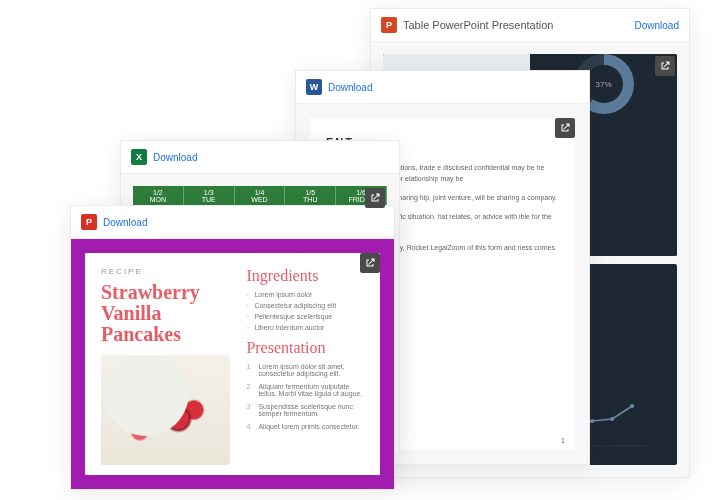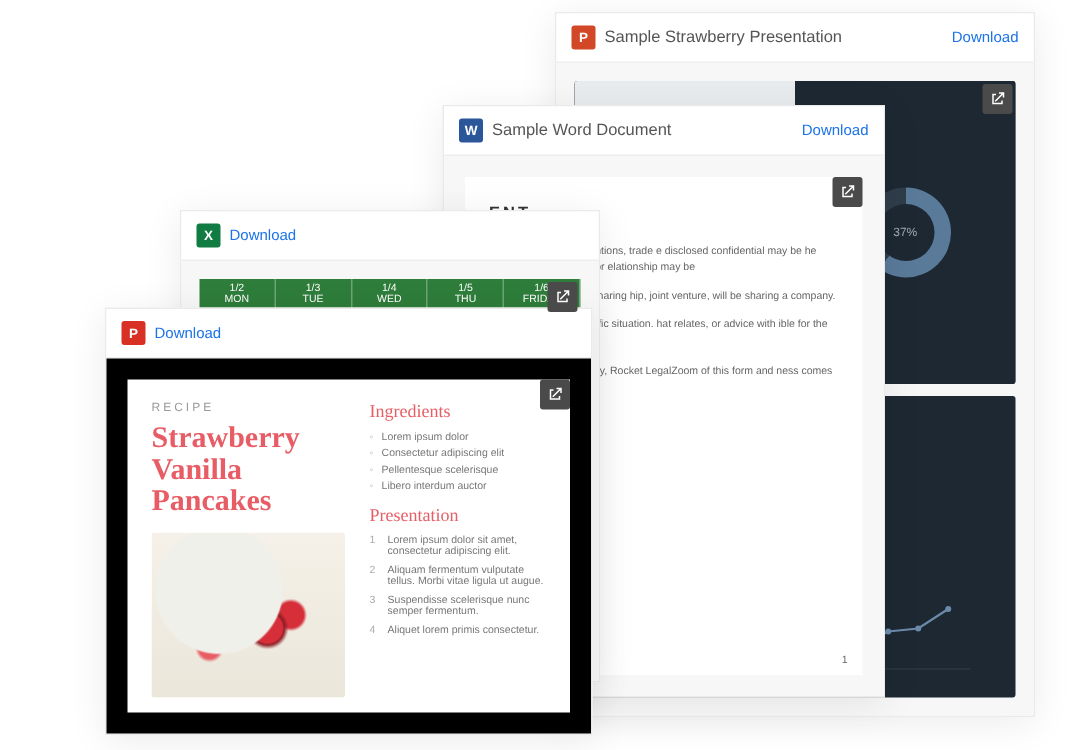--- a/index.html
+++ b/index.html
@@ -17,21 +17,21 @@
   .open-ext { position: absolute; top: 14px; right: 14px; width: 20px; height: 20px; background: #4a4a4a; border-radius: 2px; display: flex; align-items: center; justify-content: center; cursor: pointer; z-index: 5; }
   .open-ext svg { width: 12px; height: 12px; fill: #fff; }
 
   
   .ppt-card { right: 30px; top: 8px; width: 320px; height: 470px; }
   .ppt-body { height: calc(100% - 33px); display: flex; flex-direction: column; gap: 8px; }
   .ppt-slide { background: #1d2833; flex: 1; border-radius: 2px; position: relative; overflow: hidden; }
   .ppt-s1 { display:flex; }
   .ppt-stripe { width: 50%; background: #e8ecef; position: relative; }
   .ppt-face { position: absolute; left: 20%; top: 10%; width: 50%; height: 70%; background: linear-gradient(135deg,#c0c8cf,#9aa3ab); border-radius: 50% 50% 40% 40%; filter: blur(0.5px); }
-  .ppt-dark { width: 50%; background: #1d2833; display:flex; align-items:center; justify-content:center;text-decoration:underline; }
+  .ppt-dark { width: 50%; background: #1d2833; display:flex; justify-content:center;text-decoration:underline; }
   .donut { width: 60px; height: 60px; border-radius: 50%; background: conic-gradient(#5a7a9a 0 60%, #2f3d4a 60% 100%); position: relative; display:flex; align-items:center; justify-content:center; }
   .donut::after { content:""; position:absolute; width:38px; height:38px; border-radius:50%; background:#1d2833; }
   .donut-lbl { position:absolute; z-index:1; font-size:8px; color:#a0aab3; }
   .ppt-s2-txt { position:absolute; top:14px; left:14px; right:40%; font-size:8px; line-height:1.5; color:#8b97a3; }
   .ppt-line { position:absolute; right:14px; bottom:14px; width:45%; height:60px; }
 
   
   .word-card { right: 130px; top: 70px; width: 295px; height: 395px; }
   .word-body { background:#f7f7f7; height:calc(100% - 33px); padding:14px; }
   .word-page { background:#fff; height:100%; padding:16px 16px; font-size:7px; color:#666; line-height:1.6; position:relative; }
@@ -48,48 +48,48 @@
   .xls-day { flex:1; text-align:center; padding-top:3px; border-right:1px solid rgba(255,255,255,0.3); }
   .xls-rows { flex:1; }
   .xls-row { height:17px; border-bottom:1px solid #eee; }
   .xls-row:nth-child(odd){ background:#f3f3f3; }
   .xls-foot { height:20px; background:#2e7d3a; }
   .xls-foot2 { height:14px; display:flex; gap:2px; }
   .xls-foot2 > div{ flex:1; background:#e89b3c; } .xls-foot2 > div:nth-child(2){background:#e8c53c;} .xls-foot2 > div:nth-child(3){background:#7ab84a;}
 
   
   .pdf-card { left: 70px; top: 205px; width: 325px; height: 285px; }
-  .pdf-body { background:#000000; height:calc(100% - 33px); padding:14px; }
+  .pdf-body { background:#a21caf; height:calc(100% - 33px); padding:14px; }
   .pdf-page { background:#fff; height:100%; padding:14px 16px; display:flex; gap:16px; }
   .pdf-left { flex:1.1; }
   .pdf-kicker { font-size:8px; letter-spacing:2px; color:#999; margin-bottom:6px; }
   .pdf-title { font-family: Georgia, serif; font-size:20px; line-height:1.05; color:#e85d65; font-weight:700; margin-bottom:10px; }
   .pdf-img { width:100%; height:110px; border-radius:2px; background:
     radial-gradient(circle at 35% 35%, #f0f0eb 38%, transparent 39%),
     radial-gradient(circle at 60% 58%, #d62f3a 10%, #8a1b22 11%, transparent 14%),
     radial-gradient(circle at 72% 50%, #d62f3a 8%, transparent 10%),
     radial-gradient(circle at 30% 70%, #e85d65 6%, transparent 8%),
     linear-gradient(#f5f1e8,#ebe6da);
   }
   .pdf-right { flex:1; font-size:7px; color:#777; }
-  .pdf-sec { font-family:Georgia,serif; color:#e85d65; font-size:12px; margin:0 0 6px; }
+  .pdf-sec { font-family:Georgia,serif; color:#e85d65; font-size:16px; margin:0 0 6px; }
   .pdf-li { margin-bottom:4px; padding-left:8px; position:relative; }
   .pdf-li::before{content:"◦"; position:absolute; left:0; color:#bbb; }
   .pdf-step { margin-bottom:6px; padding-left:12px; position:relative; }
   .pdf-step::before{content:attr(data-n); position:absolute; left:0; color:#aaa; }
 </style>
 </head>
 <body>
 
 <div class="card ppt-card">
   <div class="hdr">
     <div class="doc-icon i-ppt">
         <span>P</span>
       </div>
-    <span class="title">Sample Strawberry Presentation</span>
+    <span class="title">Table PowerPoint Presentation</span>
     <span class="dl">Download</span>
   </div>
   <div class="body ppt-body">
     <div class="open-ext">
         <svg viewBox="0 0 24 24">
           <path d="M14 3h7v7h-2V6.4l-9.3 9.3-1.4-1.4L17.6 5H14V3zM5 5h5v2H7v10h10v-3h2v5H5V5z"></path>
         </svg>
       </div>
     <div class="ppt-slide ppt-s1">
       <div class="ppt-stripe">
@@ -114,21 +114,20 @@
       </svg>
     </div>
   </div>
 </div>
 
 <div class="card word-card">
   <div class="hdr">
     <div class="doc-icon i-doc">
         <span>W</span>
       </div>
-    <span class="title">Sample Word Document</span>
     <span class="dl">Download</span>
   </div>
   <div class="body word-body">
     <div class="open-ext">
         <svg viewBox="0 0 24 24">
           <path d="M14 3h7v7h-2V6.4l-9.3 9.3-1.4-1.4L17.6 5H14V3zM5 5h5v2H7v10h10v-3h2v5H5V5z"></path>
         </svg>
       </div>
     <div class="word-page">
       <div class="word-h">ENT</div>

